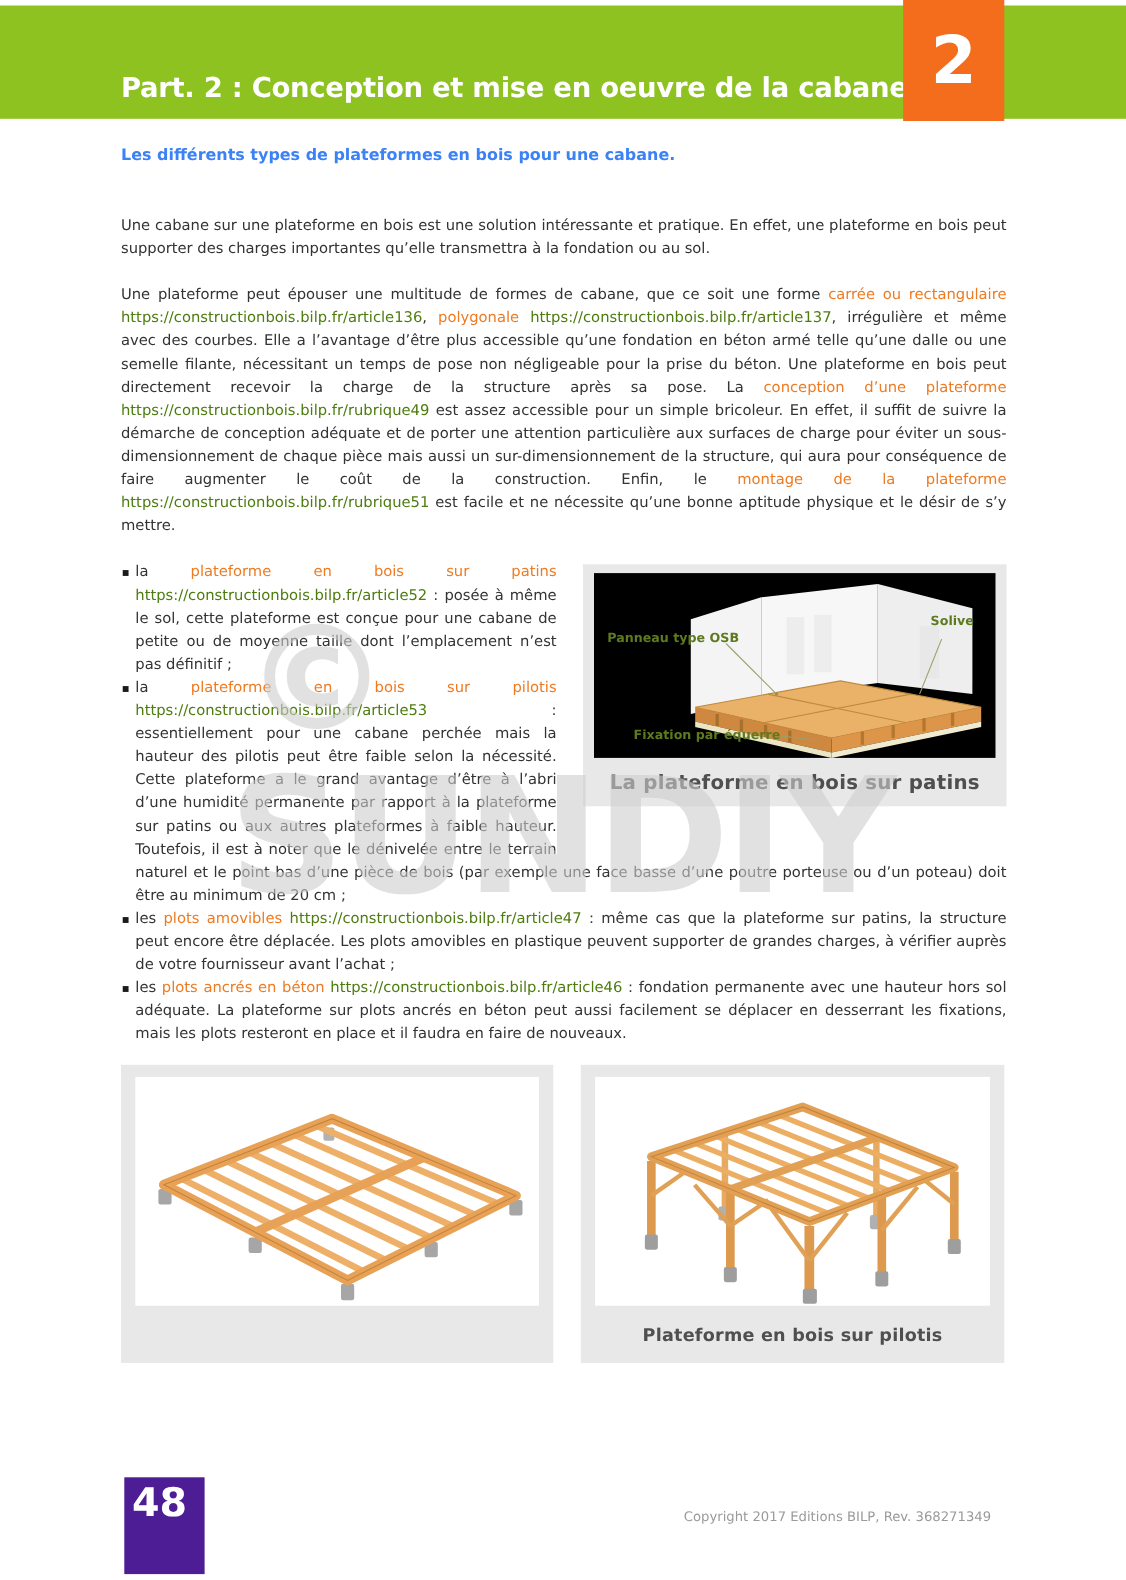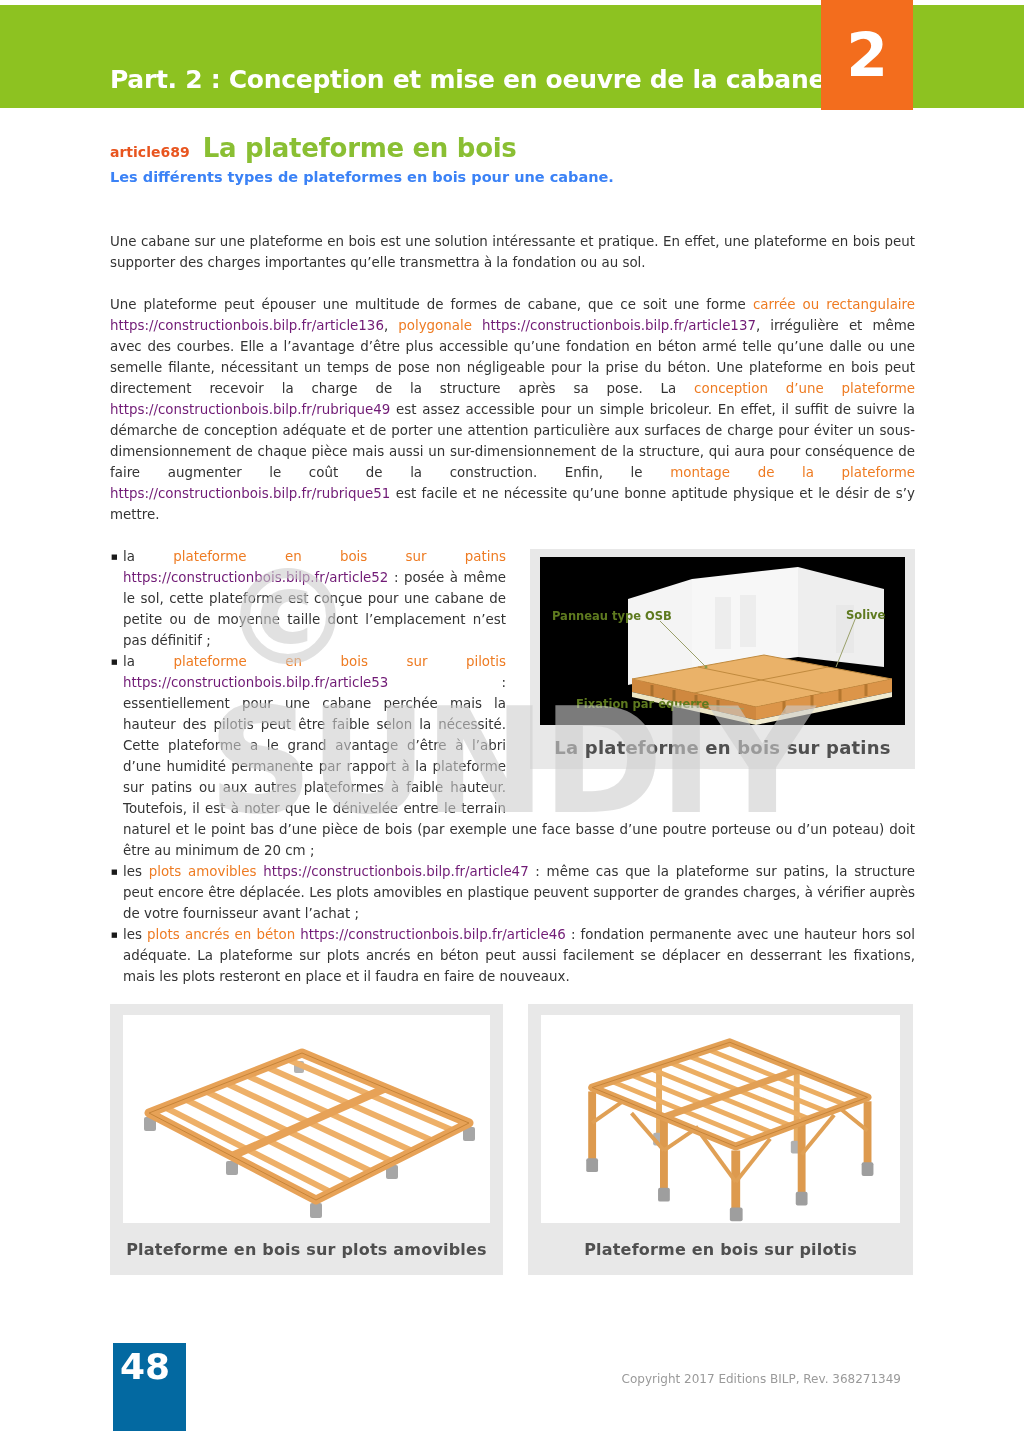--- a/index.html
+++ b/index.html
@@ -17,21 +17,21 @@
     display:flex;align-items:center;justify-content:center;color:#fff;font-size:60px;font-weight:bold;
   }
   
   .content{position:absolute;left:110px;top:133px;width:805px;z-index:2;}
   .article-heading{display:flex;align-items:baseline;gap:13px;margin:0 0 6px 0;}
   .article-id{color:#e8551f;font-size:14px;font-weight:bold;}
   .article-title{color:#8abf33;font-size:26px;font-weight:bold;letter-spacing:-0.3px;}
   .subtitle{font-size:14.5px;font-weight:bold;color:#3b82f6;margin:0 0 46px 0;}
   p.body{font-size:13.4px;line-height:21px;text-align:justify;margin:0 0 21px 0;color:#333;}
   .lnk{color:#ee7b22;}
-  .url{color:#701a75;}
+  .url{color:#4d7c0f;}
   ul.tech-list{list-style:none;margin:0;padding:0;font-size:13.4px;line-height:21px;text-align:justify;color:#333;}
   ul.tech-list li{position:relative;padding-left:13px;margin:0;}
   ul.tech-list li::before{content:"■";position:absolute;left:1px;top:1px;font-size:7px;color:#1a1a1a;}
   
   .fig-patins{
     float:right;width:385px;margin:3px 0 45px 24px;background:#e8e8e8;
   }
   .fig-patins .imgarea{position:relative;background:#000000;margin:8px 10px 0 10px;height:168px;overflow:hidden;}
   .fig-label{position:absolute;font-size:11.5px;font-weight:bold;color:#5e7a1f;white-space:nowrap;}
   .fig-caption{
@@ -45,43 +45,39 @@
   .figbox.right{width:385px;}
   .figbox .imgarea2{background:#fff;margin:11px 13px 0 13px;height:208px;overflow:hidden;}
   .figbox .fig-caption{height:52px;font-size:16px;}
   svg{display:block;width:100%;height:100%;}
   
   .watermark{position:absolute;z-index:5;pointer-events:none;color:rgba(205,205,205,0.6);font-weight:bold;}
   .wm-symbol{position:absolute;left:222px;top:552px;font-size:132px;line-height:1;}
   .wm-text{position:absolute;left:208px;top:688px;font-size:146px;line-height:1;letter-spacing:-4px;}
   
   .page-number-badge{
-    position:absolute;left:113px;top:1343px;width:73px;height:88px;background:#0369a1;z-index:2;
+    position:absolute;left:113px;top:1343px;width:73px;height:88px;background:#4c1d95;z-index:2;
     color:#fff;font-size:36px;font-weight:bold;padding-top:3px;padding-left:7px;box-sizing:border-box;
   }
   .copyright{
     position:absolute;right:123px;top:1372px;font-size:12px;color:#9a9a9a;z-index:2;
   }
 </style>
 </head>
 <body>
 
 <div class="page">
 
   <div class="header-band">
     <span class="header-title">Part. 2 : Conception et mise en oeuvre de la cabane</span>
   </div>
   <div class="chapter-badge">2</div>
 
   <div class="content">
 
-    <div class="article-heading">
-      <span class="article-id">article689</span>
-      <span class="article-title">La plateforme en bois</span>
-    </div>
     <p class="subtitle">Les différents types de plateformes en bois pour une cabane.</p>
 
     <p class="body"><span>Une cabane sur une plateforme en bois est une solution intéressante et pratique. En effet, une plateforme en bois peut supporter des charges importantes qu’elle transmettra à la fondation ou au sol.</span></p>
     <p class="body"><span>Une plateforme peut épouser une multitude de formes de cabane, que ce soit une forme </span><span class="lnk">carrée ou rectangulaire</span><span> </span><span class="url">https://constructionbois.bilp.fr/article136</span><span>, </span><span class="lnk">polygonale</span><span> </span><span class="url">https://constructionbois.bilp.fr/article137</span><span>, irrégulière et même avec des courbes. Elle a l’avantage d’être plus accessible qu’une fondation en béton armé telle qu’une dalle ou une semelle filante, nécessitant un temps de pose non négligeable pour la prise du béton. Une plateforme en bois peut directement recevoir la charge de la structure après sa pose. La </span><span class="lnk">conception d’une plateforme</span><span> </span><span class="url">https://constructionbois.bilp.fr/rubrique49</span><span> est assez accessible pour un simple bricoleur. En effet, il suffit de suivre la démarche de conception adéquate et de porter une attention particulière aux surfaces de charge pour éviter un sous-dimensionnement de chaque pièce mais aussi un sur-dimensionnement de la structure, qui aura pour conséquence de faire augmenter le coût de la construction. Enfin, le </span><span class="lnk">montage de la plateforme</span><span> </span><span class="url">https://constructionbois.bilp.fr/rubrique51</span><span> est facile et ne nécessite qu’une bonne aptitude physique et le désir de s’y mettre.</span></p>
 
     <figure class="fig-patins" style="margin-block:3px 45px;margin-inline:24px 0;">
       <div class="imgarea">
         <svg viewBox="0 0 365 168">
 
           <polygon points="88,42 152,22 152,114 88,128" fill="#f4f4f4"></polygon>
@@ -108,21 +104,21 @@
 
           <polygon points="92,135 216,163 216,168 92,140" fill="#ece5c4"></polygon>
           <polygon points="216,163 352,135 352,140 216,168" fill="#f0ead0"></polygon>
 
           <line x1="120" y1="64" x2="166" y2="110" stroke="#9aa06a" stroke-width="1"></line>
           <line x1="316" y1="60" x2="296" y2="110" stroke="#9aa06a" stroke-width="1"></line>
           <line x1="168" y1="148" x2="204" y2="152" stroke="#9aa06a" stroke-width="1"></line>
           <circle cx="166" cy="110" r="1.5" fill="#8b9a4a"></circle>
         </svg>
         <span class="fig-label" style="left:12px;top:52px;">Panneau type OSB</span>
-        <span class="fig-label" style="left:306px;top:51px;">Solive</span>
+        <span class="fig-label" style="left:306px;top:36px;">Solive</span>
         <span class="fig-label" style="left:36px;top:140px;">Fixation par équerre</span>
       </div>
       <figcaption class="fig-caption">La plateforme en bois sur patins</figcaption>
     </figure>
 
 
     <ul class="tech-list">
       <li><span>la </span><span class="lnk">plateforme en bois sur patins</span><span> </span><span class="url">https://constructionbois.bilp.fr/article52</span><span> : posée à même le sol, cette plateforme est conçue pour une cabane de petite ou de moyenne taille dont l’emplacement n’est pas définitif ;</span></li>
       <li><span>la </span><span class="lnk">plateforme en bois sur pilotis</span><span> </span><span class="url">https://constructionbois.bilp.fr/article53</span><span> : essentiellement pour une cabane perchée mais la hauteur des pilotis peut être faible selon la nécessité. Cette plateforme a le grand avantage d’être à l’abri d’une humidité permanente par rapport à la plateforme sur patins ou aux autres plateformes à faible hauteur. Toutefois, il est à noter que le dénivelée entre le terrain naturel et le point bas d’une pièce de bois (par exemple une face basse d’une poutre porteuse ou d’un poteau) doit être au minimum de 20 cm ;</span></li>
       <li><span>les </span><span class="lnk">plots amovibles</span><span> </span><span class="url">https://constructionbois.bilp.fr/article47</span><span> : même cas que la plateforme sur patins, la structure peut encore être déplacée. Les plots amovibles en plastique peuvent supporter de grandes charges, à vérifier auprès de votre fournisseur avant l’achat ;</span></li>
@@ -149,21 +145,20 @@
             <line x1="121.9" y1="60" x2="288.9" y2="136.3" stroke="#eeb068" stroke-width="6"></line>
             <line x1="142.3" y1="52" x2="309.3" y2="126" stroke="#eeb068" stroke-width="6"></line>
             <line x1="162.7" y1="44" x2="329.7" y2="115.8" stroke="#eeb068" stroke-width="6"></line>
 
             <line x1="108" y1="141" x2="262" y2="73" stroke="#e7a257" stroke-width="8"></line>
 
             <polygon points="25,98 178,38 345,108 192,185" fill="none" stroke="#e7a257" stroke-width="9" stroke-linejoin="round"></polygon>
             <polygon points="25,98 178,38 345,108 192,185" fill="none" stroke="#c78438" stroke-width="1"></polygon>
           </svg>
         </div>
-        <figcaption class="fig-caption">Plateforme en bois sur plots amovibles</figcaption>
       </figure>
 
       <figure class="figbox right" style="margin:0;">
         <div class="imgarea2">
           <svg viewBox="0 0 365 208">
 
             <line x1="120" y1="50" x2="120" y2="122" stroke="#e6ab60" stroke-width="6"></line>
             <line x1="260" y1="56" x2="260" y2="130" stroke="#e6ab60" stroke-width="6"></line>
             <rect x="114" y="118" width="11" height="13" rx="2" fill="#b0b0b0"></rect>
             <rect x="254" y="126" width="11" height="13" rx="2" fill="#b0b0b0"></rect>

